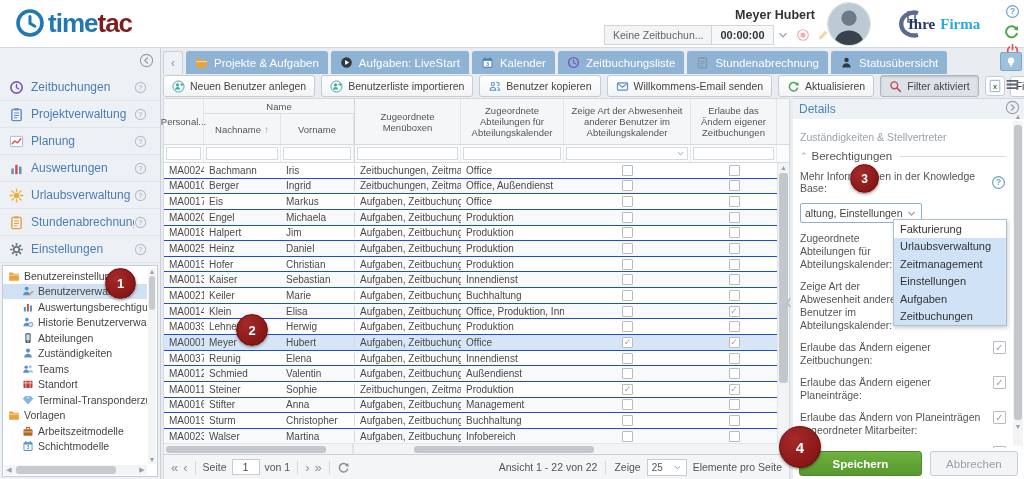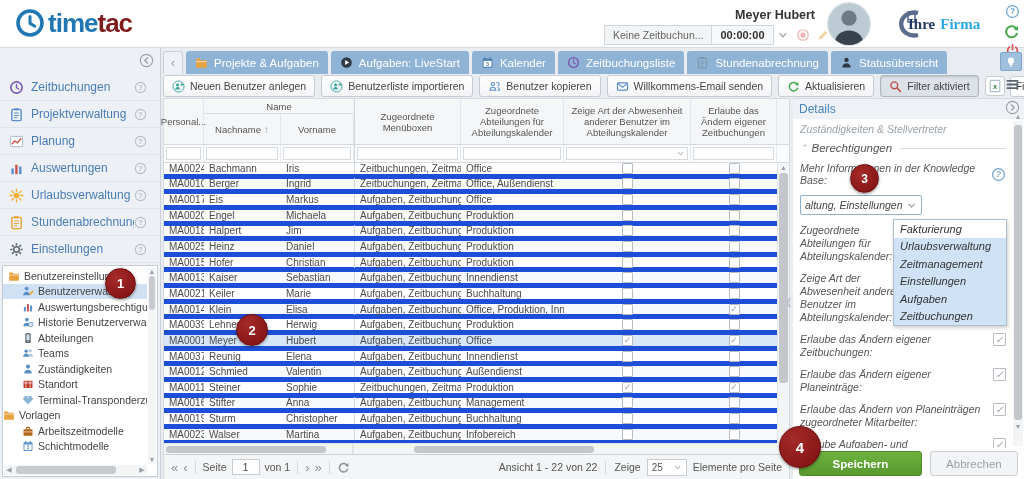--- a/index.html
+++ b/index.html
@@ -80,21 +80,21 @@
   .group-cols { display:flex; flex:1; }
   .group-cols .head-cell { height:100%; }
   .sort { color:#7d9cbf; margin-left:3px; font-size:10px; }
   .c-menu.bordered { border-left:1px solid #cfd5da; }
   .filter-row { display:flex; height:18px; border-bottom:1px solid #d5dade; background:#fbfcfd; }
   .filter-cell { border-right:1px solid #e7eaee; padding:2px; display:flex; align-items:center; }
   .filter-cell input { width:100%; height:13px; border:1px solid #d7dbdf; background:#fff; font-size:9px; padding:0 2px; }
   .filter-cell .fsel { width:100%; height:13px; border:1px solid #d7dbdf; background:#fff; display:flex; align-items:center; justify-content:flex-end; padding:0 2px; }
   .filter-cell .fsel .ic { width:9px; height:9px; }
   .grid-body { position:absolute; top:64px; left:0; right:12px; bottom:36px; overflow:hidden; }
-  .grid-row { display:flex; height:15.65px; align-items:center; font-size:10px; color:#4a4a4a; border-bottom:5px solid #1d4ed8; cursor:pointer; }
+  .grid-row { display:flex; height:15.65px; align-items:center; font-size:10px; color:#4a4a4a; border-bottom:1px solid #1d4ed8; cursor:pointer; }
   .grid-row:nth-child(even) { background:#f8f9fa; }
   .grid-row.selected { background:#d6e6f6; }
   .grid-row .col { white-space:nowrap; overflow:hidden; padding:0 5px; }
   .grid-row .cbcell { display:flex; justify-content:center; padding:0; }
   .cb { width:11px; height:11px; border:1px solid #b7bcc2; background:#fff; border-radius:1px; display:inline-flex; align-items:center; justify-content:center; font-size:9px; color:#9aa0a6; }
   .cb.checked::after { content:"✓"; }
   .gsplit { border-left:1px solid #d3d8dd; }
   .grid-vscroll { position:absolute; top:64px; right:0; bottom:36px; width:12px; background:#f3f4f6; border-left:1px solid #e2e5e9; }
   .grid-vscroll .thumb { position:absolute; left:1px; top:10px; width:9px; bottom:60px; background:#c3c7cc; border-radius:3px; }
   .grid-vscroll .arr { position:absolute; left:0; width:11px; text-align:center; font-size:7px; color:#9aa0a6; line-height:10px; }
@@ -108,21 +108,21 @@
   .pager .psep { width:1px; height:13px; background:#d4d9de; margin:0 2px; }
   .pager input { width:28px; height:16px; border:1px solid #c6ccd2; text-align:center; font-size:10px; color:#444; }
   .pager .ref { width:13px; height:13px; cursor:pointer; }
   .pager .right { margin-left:auto; display:flex; align-items:center; gap:6px; }
   .pager .psel { display:flex; align-items:center; gap:4px; width:40px; height:17px; border:1px solid #c6ccd2; background:#fff; padding:0 4px; font-size:10px; cursor:pointer; }
   .pager .psel .ic { width:9px; height:9px; }
 
   
   .details { position:absolute; left:793px; top:98px; right:0; bottom:0; background:#fff; border-top:1px solid #d5dade; }
   .det-head { height:20px; background:#eef1f5; display:flex; align-items:center; padding:0 6px; font-size:12px; color:#4a85bb; }
-  .det-body { position:absolute; top:20px; left:0; right:12px; bottom:31px; overflow:hidden; padding:8px 6px 0 7px; font-size:10.5px; color:#555;font-style:italic; }
+  .det-body { position:absolute; top:20px; left:0; right:12px; bottom:31px; overflow:hidden; padding:16px 6px 0 7px; font-size:10.5px; color:#555; }
   .det-prev { color:#9aa2aa; margin-top:-4px; height:13px; overflow:hidden; white-space:nowrap; }
   .det-legend { display:flex; align-items:center; gap:4px; margin-top:6px; color:#555; font-size:11.5px; }
   .det-legend .carat { color:#9aa2aa; font-size:9px; }
   .det-legend .rule { flex:1; border-top:1px solid #d9dde1; margin-left:4px; }
   .kb-row { display:flex; align-items:center; margin-top:8px; }
   .kb-row .lbl { flex:1; }
   .kb-row .ic { width:15px; height:15px; }
   .det-row { display:flex; margin-top:9px; align-items:flex-start; }
   .det-row .lbl { flex:1; line-height:13px; }
   .det-row.narrow .lbl { max-width:100px; }
@@ -430,60 +430,60 @@
               <rect x="5.8" y="3.2" width="4.4" height="8" fill="#cfe0ee"></rect>
               <circle cx="8" cy="12.9" r=".9" fill="#fff"></circle>
             </svg>
           </span>
           <span>Abteilungen</span>
         </div>
 
         <div class="tree-item" style="padding-left: 19px;">
           <span class="ic">
             <svg viewBox="0 0 16 16" width="100%" height="100%">
+              <circle cx="8" cy="4.8" r="2.7" fill="#5b8fc9"></circle>
+              <path d="M2.8 14c.4-3.4 2.4-5 5.2-5s4.8 1.6 5.2 5z" fill="#5b8fc9"></path>
+            </svg>
+          </span>
+          <span>Zuständigkeiten</span>
+        </div>
+
+        <div class="tree-item" style="padding-left: 19px;">
+          <span class="ic">
+            <svg viewBox="0 0 16 16" width="100%" height="100%">
               <circle cx="5.5" cy="5.5" r="2.3" fill="#5b8fc9"></circle>
               <path d="M1.5 13c.3-2.8 2-4.2 4-4.2s3.7 1.4 4 4.2z" fill="#5b8fc9"></path>
               <circle cx="11" cy="5" r="2" fill="#5b8fc9" opacity=".55"></circle>
               <path d="M8.8 12.6c.5-2.4 1.6-3.4 3.3-3.4 1.5 0 2.5 1.2 2.8 3.4z" fill="#5b8fc9" opacity=".55"></path>
             </svg>
           </span>
           <span>Teams</span>
         </div>
 
         <div class="tree-item" style="padding-left: 19px;">
           <span class="ic">
             <svg viewBox="0 0 16 16" width="100%" height="100%">
-              <circle cx="8" cy="4.8" r="2.7" fill="#5b8fc9"></circle>
-              <path d="M2.8 14c.4-3.4 2.4-5 5.2-5s4.8 1.6 5.2 5z" fill="#5b8fc9"></path>
-            </svg>
-          </span>
-          <span>Zuständigkeiten</span>
-        </div>
-
-        <div class="tree-item" style="padding-left: 19px;">
-          <span class="ic">
-            <svg viewBox="0 0 16 16" width="100%" height="100%">
               <rect x="2" y="3.8" width="12" height="9.4" rx="1" fill="#c0392b"></rect>
               <path d="M2 6.6h12M5.2 3.8v9.4M10.8 3.8v9.4" stroke="#fff" stroke-width=".9"></path>
             </svg>
           </span>
           <span>Standort</span>
         </div>
 
         <div class="tree-item" style="padding-left: 19px;">
           <span class="ic">
             <svg viewBox="0 0 16 16" width="100%" height="100%">
               <polygon points="4.2,2.5 11.8,2.5 15,6.3 8,14 1,6.3" fill="#8ab4d8"></polygon>
               <polygon points="5.5,3.5 10.5,3.5 8,6.2" fill="#fff" opacity=".55"></polygon>
             </svg>
           </span>
           <span>Terminal-Transponderzuordnu</span>
         </div>
 
-        <div class="tree-item" style="">
+        <div class="tree-item" style="padding-left: 5px;">
           <span class="ic">
             <svg viewBox="0 0 16 16" width="100%" height="100%">
               <path d="M1.5 3.2h4.6l1.4 1.9h7v8.4a.9.9 0 0 1-.9.9H1.5z" fill="#e8a33d"></path>
               <path d="M1.5 6.9h13" stroke="#fff" stroke-width=".8"></path>
             </svg>
           </span>
           <span>Vorlagen</span>
         </div>
 
         <div class="tree-item" style="padding-left: 19px;">

